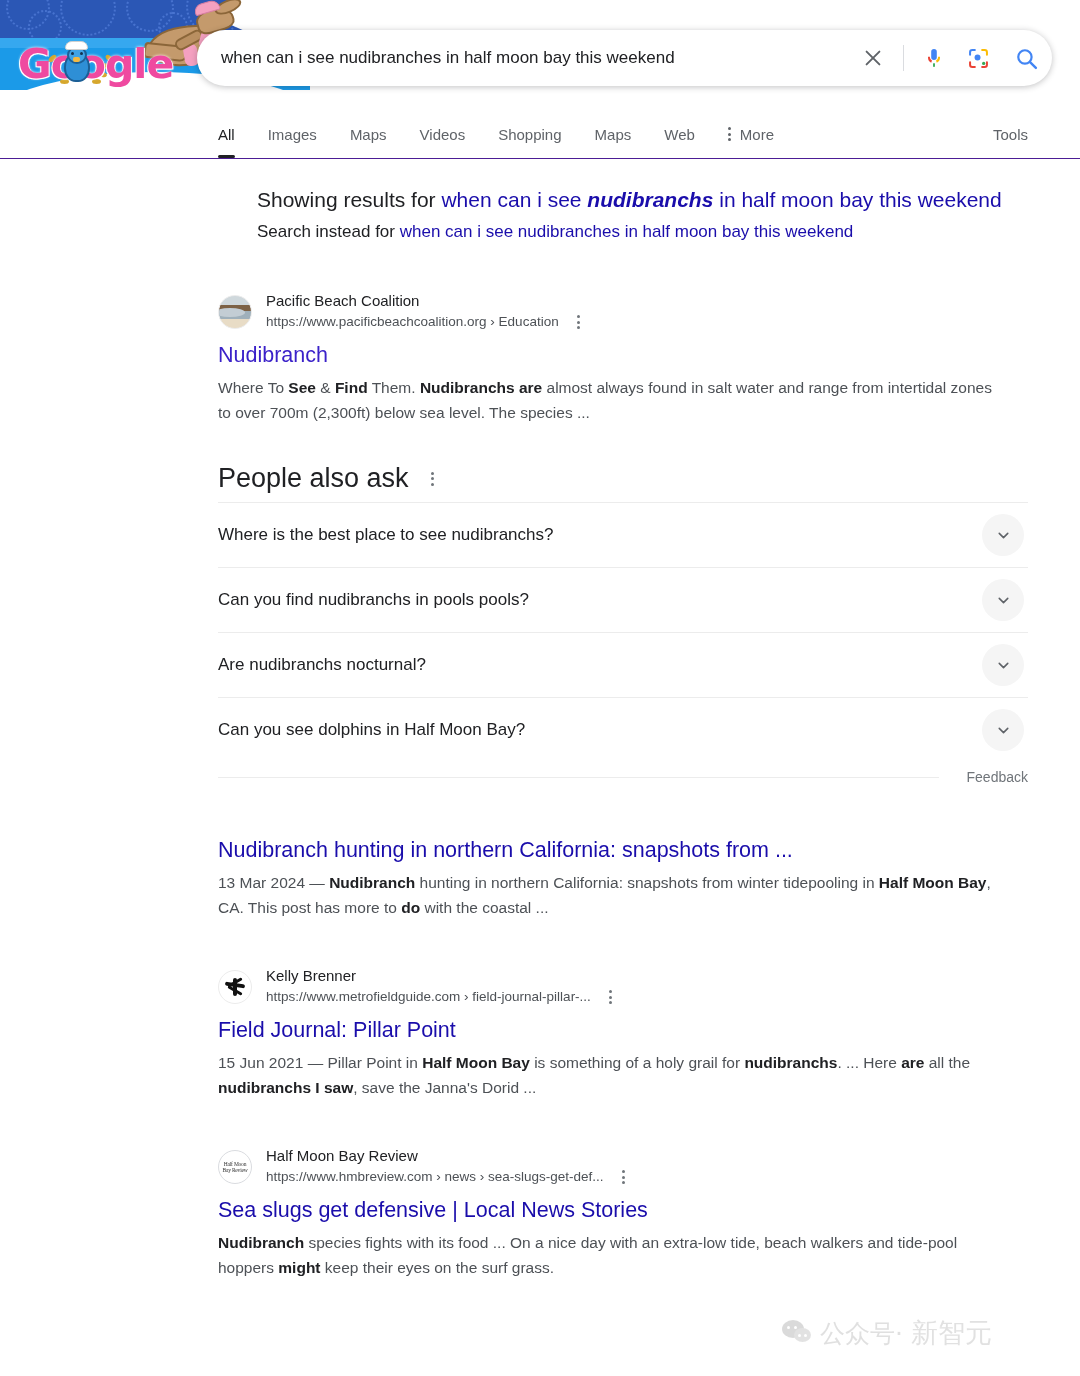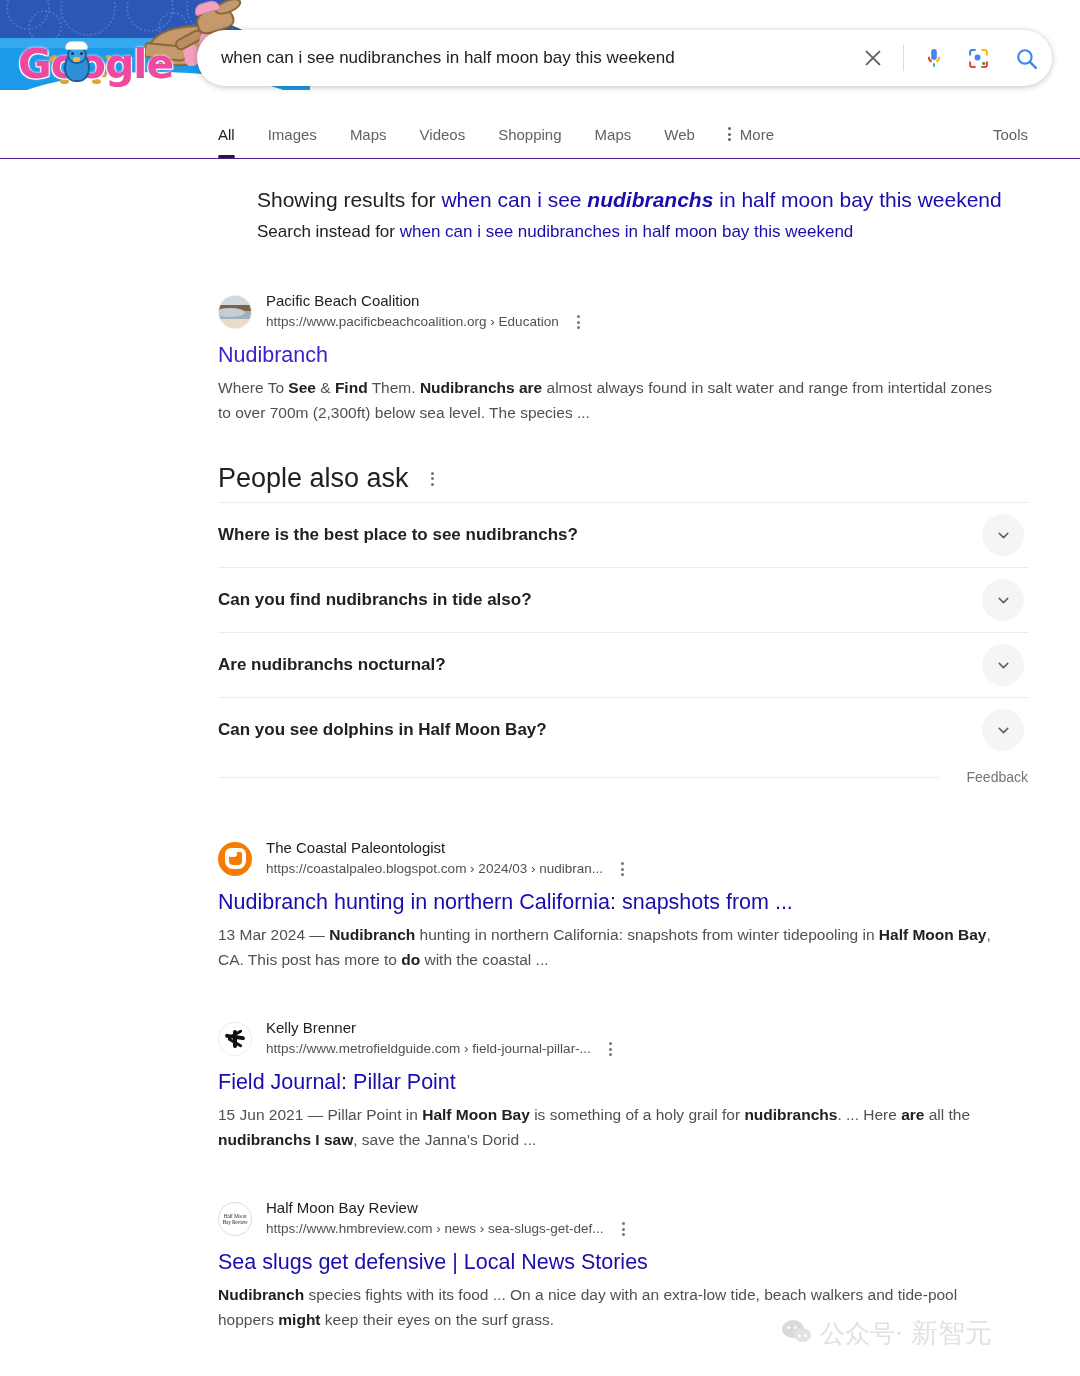--- a/index.html
+++ b/index.html
@@ -286,21 +286,21 @@
   .paa-head { display:flex; align-items:center; margin-bottom: 8px; }
   .paa-title { font-size:27px; color:#202124; }
   .paa-kebab { display:inline-flex; flex-direction:column; gap:2.5px; margin-left:16px; padding:4px 6px; cursor:pointer; }
   .paa-kebab i { width:3px; height:3px; background:#70757a; border-radius:50%; display:block; }
   .paa-item {
     border-top: 1px solid #ececec;
     height: 65px;
     display:flex; align-items:center; justify-content:space-between;
     cursor:pointer;
   }
-  .paa-q { font-size:17px; color:#202124;font-weight:bold; }
+  .paa-q { font-size:17px; color:#202124; }
   .chev {
     width: 42px; height:42px; border-radius:50%;
     background:#f5f5f5;
     display:flex; align-items:center; justify-content:center;
     margin-right: 4px;
   }
   .paa-foot {
     display:flex; align-items:center; gap:10px;
     margin-top: 0; height: 30px;
   }
@@ -497,21 +497,21 @@
 
     <div class="paa-item">
       <span class="paa-q">Where is the best place to see nudibranchs?</span>
       <span class="chev">
         <svg width="17" height="17" viewBox="0 0 24 24">
             <path d="M6 9l6 6 6-6" stroke="#5f6368" stroke-width="2.2" fill="none" stroke-linecap="round" stroke-linejoin="round"></path>
           </svg>
       </span>
     </div>
     <div class="paa-item">
-      <span class="paa-q">Can you find nudibranchs in tide also?</span>
+      <span class="paa-q">Can you find nudibranchs in pools pools?</span>
       <span class="chev">
         <svg width="17" height="17" viewBox="0 0 24 24">
             <path d="M6 9l6 6 6-6" stroke="#5f6368" stroke-width="2.2" fill="none" stroke-linecap="round" stroke-linejoin="round"></path>
           </svg>
       </span>
     </div>
     <div class="paa-item">
       <span class="paa-q">Are nudibranchs nocturnal?</span>
       <span class="chev">
         <svg width="17" height="17" viewBox="0 0 24 24">
@@ -528,36 +528,20 @@
       </span>
     </div>
 
     <div class="paa-foot">
       <span class="paa-rule"></span>
       <span class="feedback">Feedback</span>
     </div>
   </div>
 
   <div class="result">
-    <div class="res-head">
-      <div class="fav fav-blogger">
-        <span class="blogger-b"></span>
-      </div>
-      <div>
-        <div class="site-name">The Coastal Paleontologist</div>
-        <div class="url-row">
-          <div class="url">https://coastalpaleo.blogspot.com › 2024/03 › nudibran...</div>
-          <span class="kebab">
-              <i></i>
-              <i></i>
-              <i></i>
-            </span>
-        </div>
-      </div>
-    </div>
     <div class="res-title">Nudibranch hunting in northern California: snapshots from ...</div>
     <div class="snippet"><span>13 Mar 2024 — </span><b>Nudibranch</b><span> hunting in northern California: snapshots from winter tidepooling in </span><b>Half Moon Bay</b><span>, CA. This post has more to </span><b>do</b><span> with the coastal ...</span></div>
   </div>
 
   <div class="result">
     <div class="res-head">
       <div class="fav fav-kb">
         <span class="kb-bug">
             <span class="kb-w1"></span>
             <span class="kb-w2"></span>

